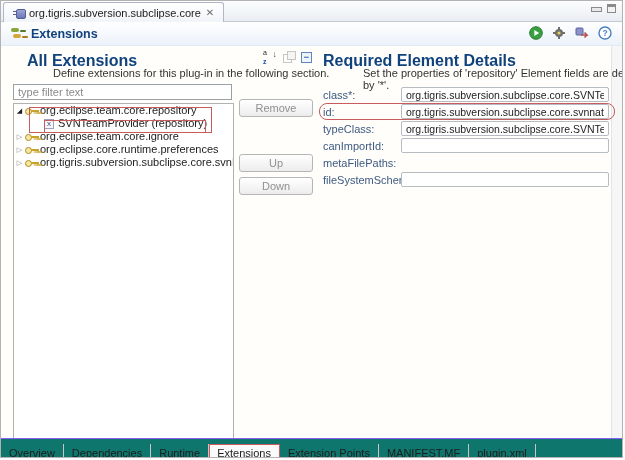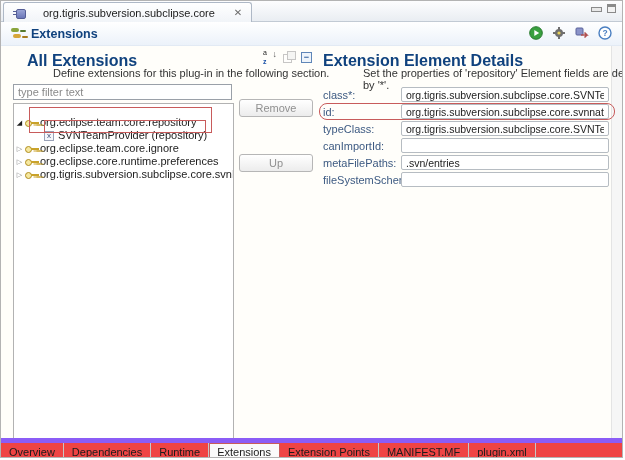--- a/index.html
+++ b/index.html
@@ -3,21 +3,21 @@
 <meta charset="utf-8">
 <style>
   * { box-sizing: border-box; margin: 0; padding: 0; }
   html,body { width:625px; height:460px; }
   body { font-family:"Liberation Sans", sans-serif; font-size:11px; color:#222; background:#fff; }
   .frame { position:relative; width:623px; height:458px; border:1px solid #b3b3b3; background:#fffefa; overflow:hidden; }
 
   
   .tabbar { position:absolute; left:0; top:0; width:100%; height:21px;
             background:linear-gradient(#fdfdfe,#e9edf2); border-bottom:1px solid #c2cad4; }
-  .etab { position:absolute; left:2px; top:1px; height:20px; display:flex; align-items:center; gap:19px;
+  .etab { position:absolute; left:2px; top:1px; height:20px; display:flex; align-items:center; gap:5px;
           padding:0 9px; background:linear-gradient(#ffffff,#f1f4f8);
           border:1px solid #aeb8c6; border-bottom:none; border-radius:3px 3px 0 0; }
   .plugin-icon { width:11px; height:10px; position:relative; display:inline-block; }
   .plugin-icon::before { content:""; position:absolute; left:3px; top:1px; width:8px; height:8px;
           background:linear-gradient(#9aa4d6,#6b77b8); border:1px solid #555e96; border-radius:2px; }
   .plugin-icon::after { content:""; position:absolute; left:0; top:3px; width:3px; height:1.5px;
           background:#555e96; box-shadow:0 3px 0 #555e96; }
   .etab-title { color:#1c1c1c; }
   .tab-close { color:#6b6b6b; font-size:10px; line-height:10px; cursor:pointer; }
   .wincontrols { position:absolute; right:6px; top:3px; display:flex; gap:7px; }
@@ -58,21 +58,21 @@
   .collapse-ic { width:11px; height:11px; border:1px solid #5f86b8; background:#eef4fb; color:#2c5d9c;
                  font-size:9px; line-height:9px; text-align:center; font-weight:bold; }
   .leftdesc { position:absolute; left:2px; top:21px; width:290px; }
   .filter { position:absolute; left:2px; top:38px; width:219px; height:16px; border:1px solid #9aa0a8;
             font-family:"Liberation Sans",sans-serif; font-size:11px; color:#333; padding:0 4px; background:#fff; }
   .filter::placeholder { color:#8a8a8a; }
 
   .tree { position:absolute; left:2px; top:57px; width:221px; height:365px; background:#fff;
           border:1px solid #b2b2b2; overflow:hidden; }
   .trow { position:relative; height:13px; line-height:13px; white-space:nowrap; display:flex; align-items:center; }
-  .trow.first { margin-top:12px; }
+  .trow.first { margin-top:0; }
   .twisty { width:11px; text-align:center; flex:0 0 11px; }
   .twisty.exp { color:#1c1c1c; font-size:7px; }
   .twisty.col { color:#808080; font-size:7px; }
   .key-ic { width:15px; height:9px; position:relative; flex:0 0 15px; }
   .key-ic::before { content:""; position:absolute; left:0; top:2px; width:5px; height:5px;
                     border:1.5px solid #b08d1e; border-radius:50%; background:#f6e8a0; }
   .key-ic::after { content:""; position:absolute; left:6px; top:4px; width:8px; height:2px; background:#c9a22a;
                    box-shadow:5px 2px 0 -0.5px #c9a22a, 2px 2px 0 -0.5px #c9a22a; }
   .elem-ic { width:10px; height:10px; flex:0 0 10px; border:1px solid #9aa2b8; background:#f5f7fb;
              color:#3a4a77; font-size:8px; line-height:8px; text-align:center; margin-right:4px; }
@@ -98,22 +98,22 @@
   .rightcol .section-title { position:absolute; left:4px; top:6px; }
   .rightdesc { position:absolute; left:4px; top:21px; width:292px; }
   .fields { position:absolute; left:0; top:40px; width:296px; }
   .frow { position:relative; height:17px; display:flex; align-items:center; }
   .flabel { position:absolute; left:4px; color:#3d5a82; }
   .fin { position:absolute; left:82px; width:208px; height:15px; border:1px solid #b6bcc2; border-radius:2px;
          font-family:"Liberation Sans",sans-serif; font-size:10.5px; color:#222; padding:0 4px; background:#fff; }
   .frow.ann { outline:1px solid #c85b5b; outline-offset:-1px;border-radius:8px; }
 
   
-  .bottombar { position:absolute; left:0; top:437px; width:100%; height:21px; background:#ef4444;
-               border-top:5px solid #8b5cf6; display:flex; align-items:flex-start; }
+  .bottombar { position:absolute; left:0; top:437px; width:100%; height:21px; background:#0f766e;
+               border-top:1px solid #8b5cf6; display:flex; align-items:flex-end; }
   .btab { padding:3px 8px 0 8px; border-right:1px solid #c6c6c6; color:#1c1c1c; white-space:nowrap; }
   .btab.active { background:#fafafa; outline:1px solid #c85b5b; outline-offset:-1px; }
 
   svg { display:block; }
 </style>
 </head>
 <body>
 
 <div class="frame">
 
@@ -213,25 +213,26 @@
         <div class="hsb">
           <span class="arr">◀</span>
           <span class="thumb"></span>
           <span class="arr">▶</span>
         </div>
       </div>
 
       <div class="btncol">
         <button class="btn">Remove</button>
         <button class="btn gap">Up</button>
+        <button class="btn">Down</button>
       </div>
     </div>
 
     <div class="rightcol">
-      <span class="section-title">Extension Element Details</span>
+      <span class="section-title">Required Element Details</span>
       <div class="rightdesc desc">Set the properties of 'repository' Element fields are denoted by '*'.</div>
 
       <div class="fields">
         <div class="frow">
           <span class="flabel">class*:</span>
           <input class="fin" type="text" value="org.tigris.subversion.subclipse.core.SVNTeamProvider" style="">
         </div>
         <div class="frow ann">
           <span class="flabel">id:</span>
           <input class="fin" type="text" value="org.tigris.subversion.subclipse.core.svnnature" style="">
@@ -239,21 +240,20 @@
         <div class="frow">
           <span class="flabel">typeClass:</span>
           <input class="fin" type="text" value="org.tigris.subversion.subclipse.core.SVNTeamProviderType" style="">
         </div>
         <div class="frow">
           <span class="flabel">canImportId:</span>
           <input class="fin" type="text" value="" style="">
         </div>
         <div class="frow">
           <span class="flabel">metaFilePaths:</span>
-          <input class="fin" type="text" value=".svn/entries" style="">
         </div>
         <div class="frow">
           <span class="flabel">fileSystemScheme:</span>
           <input class="fin" type="text" value="" style="">
         </div>
       </div>
     </div>
   </div>
 
   <div class="bottombar">

